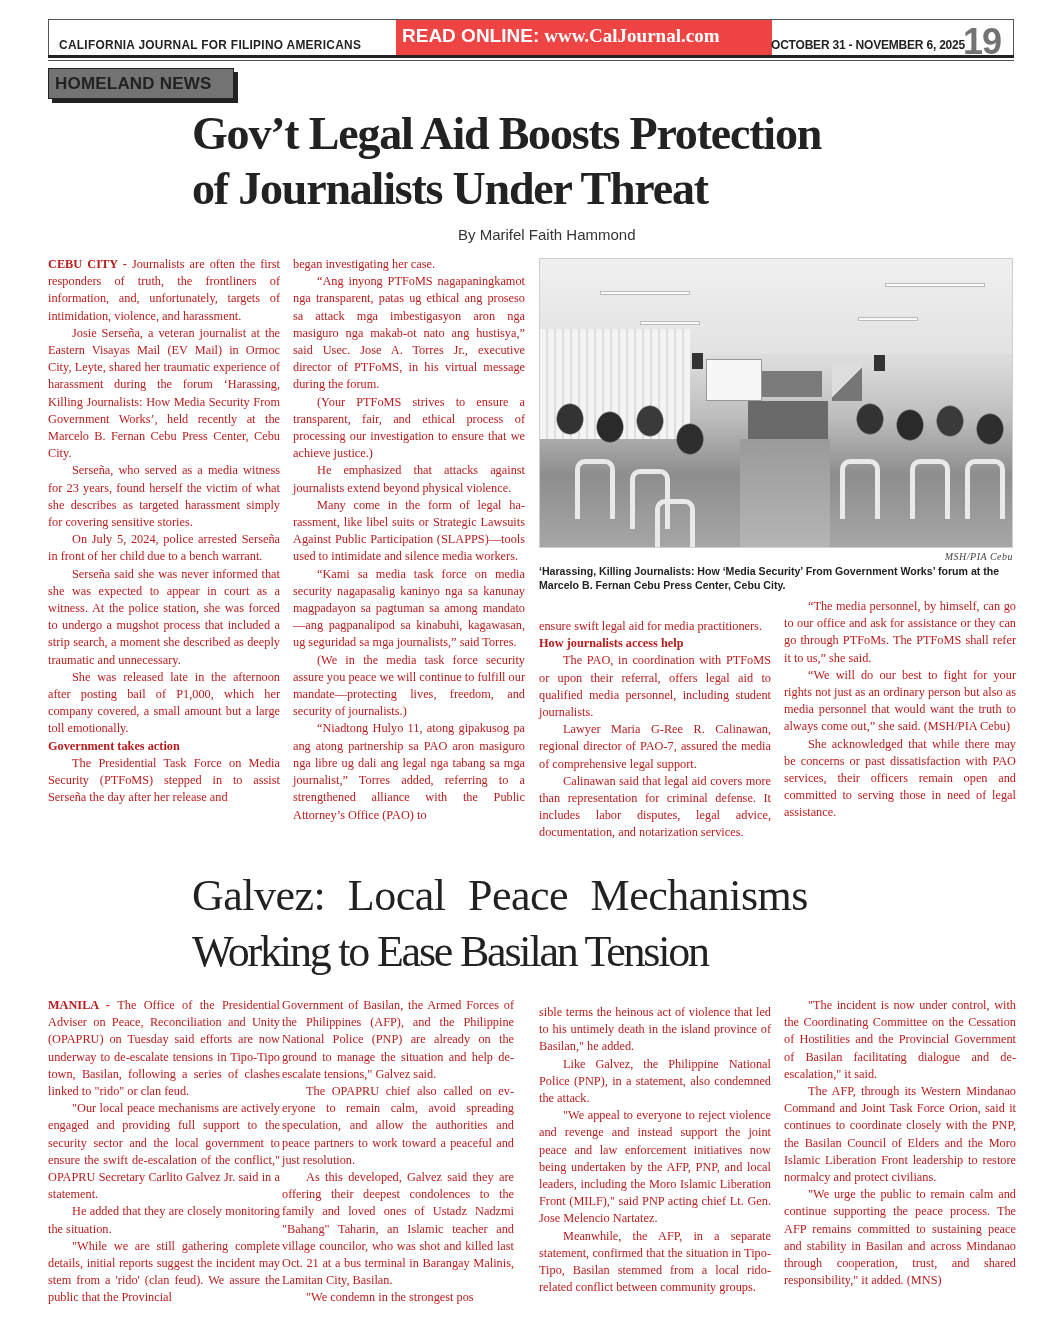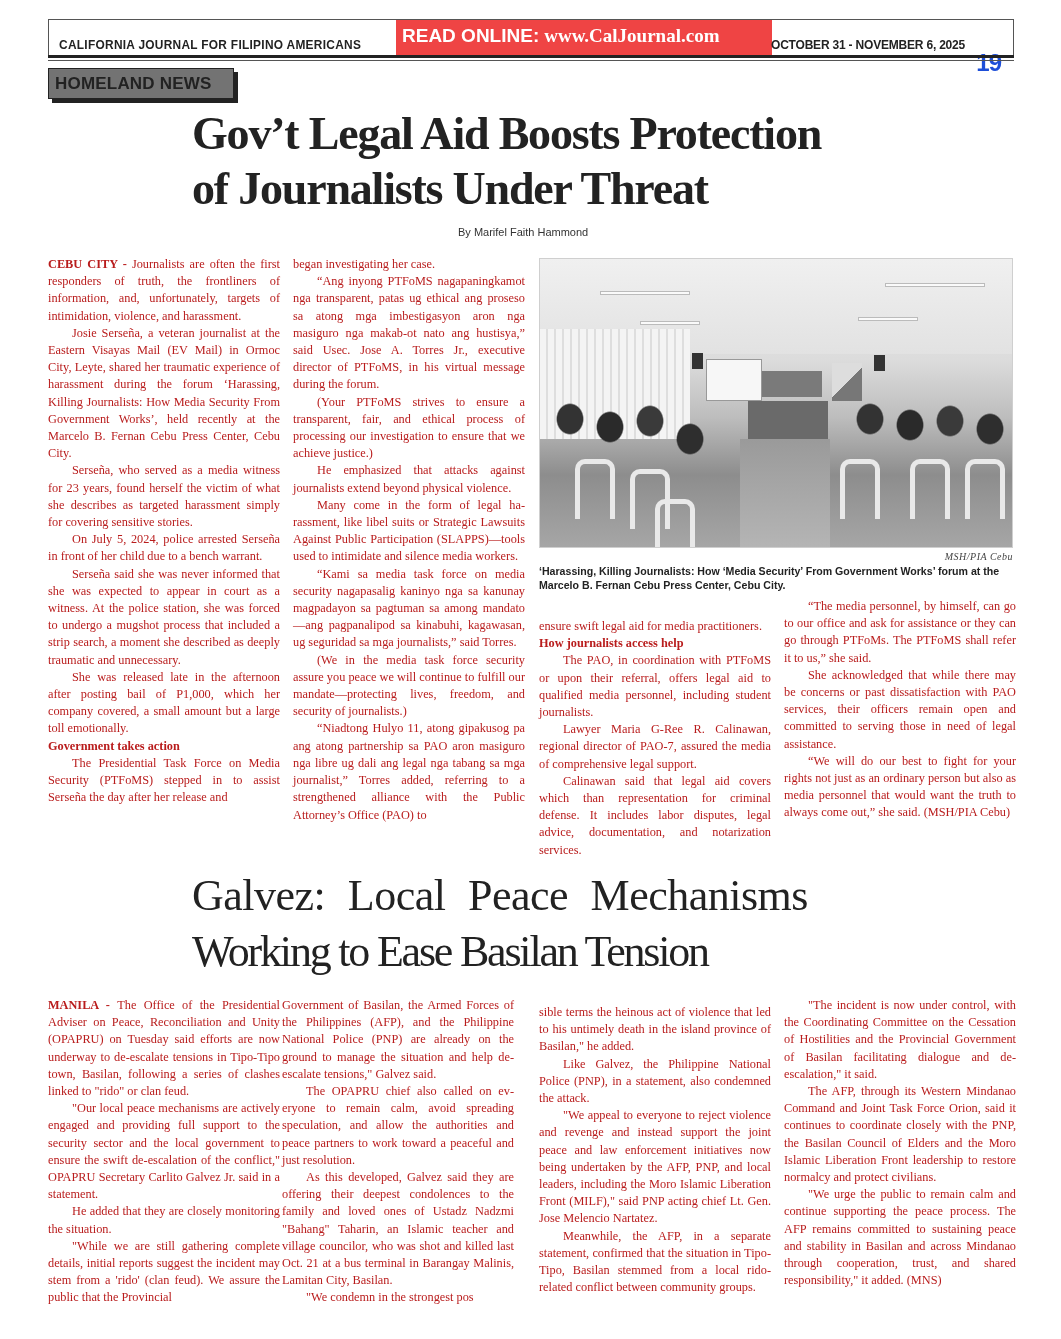--- a/index.html
+++ b/index.html
@@ -24,21 +24,21 @@
     .mast-center .lbl { font-family: "Liberation Sans", sans-serif; font-weight: bold; font-size: 19px; }
     .mast-center .url { font-family: "Liberation Serif", serif; font-weight: bold; font-size: 19px; }
     .mast-date {
       position: absolute; left: 722px; top: 18px;
       font-family: "Liberation Sans", sans-serif; font-weight: bold;
       font-size: 12px; color: #222; letter-spacing: -0.2px;
     }
     .mast-page {
       position: absolute; right: 12px; top: 1px;
       font-family: "Liberation Sans", sans-serif; font-weight: bold;
-      font-size: 24px; color: #1d4ed8; letter-spacing: -1px; margin-top: 28px;
+      font-size: 36px; color: #737373; letter-spacing: -1px;
     }
     .rule-thick { position: absolute; left: 48px; top: 55px; width: 966px; height: 3px; background: #222; }
     .rule-thin  { position: absolute; left: 48px; top: 60px; width: 966px; height: 1px; background: #555; }
 
     
     .section-tag {
       position: absolute; left: 48px; top: 68px; width: 186px; height: 31px;
       border: 1.5px solid #222; background: #737373;
       box-shadow: 4px 4px 0 #222;
       font-family: "Liberation Sans", sans-serif; font-weight: bold;
@@ -46,21 +46,21 @@
     }
 
     
     .headline1 {
       position: absolute; left: 192px; top: 106px; width: 720px;
       font-family: "Liberation Serif", serif; font-weight: bold;
       font-size: 46px; line-height: 55px; color: #222; letter-spacing: -1.2px;
     }
     .byline {
       position: absolute; left: 458px; top: 226px;
-      font-family: "Liberation Sans", sans-serif; font-size: 11px; color: #333;
+      font-family: "Liberation Sans", sans-serif; font-size: 15px; color: #333;
     }
     .headline2 {
       position: absolute; left: 192px; top: 868px; width: 720px;
       font-family: "Liberation Serif", serif; font-weight: normal;
       font-size: 44px; line-height: 56px; color: #222; letter-spacing: -1.2px;
     }
     .headline2 .l1 { word-spacing: 12px; letter-spacing: -0.5px; }
     .headline2 .l2 { letter-spacing: -2.2px; }
 
     
@@ -141,21 +141,21 @@
       <p><span>Josie Serseña, a veteran journalist at the Eastern Visayas Mail (EV Mail) in Ormoc City, Leyte, shared her traumatic experience of harassment during the fo­rum ‘Harassing, Killing Journalists: How Media Security From Government Works’, held recently at the Marcelo B. Fernan Cebu Press Center, Cebu City.</span></p>
       <p><span>Serseña, who served as a media wit­ness for 23 years, found herself the vic­tim of what she describes as targeted ha­rassment simply for covering sensitive stories.</span></p>
       <p><span>On July 5, 2024, police arrested Serseña in front of her child due to a bench warrant.</span></p>
       <p><span>Serseña said she  was never in­formed that she was expected to appear in court as a witness. At the police sta­tion, she was forced to undergo a mugshot process that included a strip search, a moment she described as deeply traumatic and unnecessary.</span></p>
       <p><span>She was released late in the after­noon after posting bail of P1,000, which her company covered,  a small amount but a large toll emotionally.</span></p>
       <p class="subhead">Government takes action</p>
       <p><span>The Presidential Task Force on Me­dia Security (PTFoMS) stepped in to as­sist Serseña the day after her release and</span></p>
     </div>
   <div class="col" style="left:293px; top:256px;">
       <p class="noindent"><span>began investigating her case.</span></p>
-      <p><span>“Ang inyong PTFoMS nagapaningka­mot nga transparent, patas ug ethical ang proseso sa atong mga imbestigasyon aron nga masiguro nga makab-ot nato ang hustisya,” said Usec. Jose A. Torres Jr., executive director of PTFoMS, in his vir­tual message during the forum.</span></p>
+      <p><span>“Ang inyong PTFoMS nagapaningka­mot nga transparent, patas ug ethical ang proseso sa attack mga imbestigasyon aron nga masiguro nga makab-ot nato ang hustisya,” said Usec. Jose A. Torres Jr., executive director of PTFoMS, in his vir­tual message during the forum.</span></p>
       <p><span>(Your PTFoMS strives to ensure a transparent, fair, and ethical process of processing our investigation to ensure that we achieve justice.)</span></p>
       <p><span>He emphasized that attacks against journalists extend beyond physical vio­lence.</span></p>
       <p><span>Many come in the form of legal ha­rassment, like libel suits or Strategic Law­suits Against Public Participation (SLAPPS)—tools used to intimidate and silence media workers.</span></p>
       <p><span>“Kami sa media task force on media security nagapasalig kaninyo nga sa kanunay magpadayon sa pagtuman sa among mandato—ang pagpanalipod sa kinabuhi, kagawasan, ug seguridad sa mga journalists,” said Torres.</span></p>
       <p><span>(We in the media task force security assure you peace we will continue to fulfill our mandate—protecting lives, freedom, and security of journalists.)</span></p>
       <p><span>“Niadtong Hulyo 11, atong gipakusog pa ang atong partnership sa PAO aron masiguro nga libre ug dali ang legal nga tabang sa mga journalist,” Torres added, referring to a strengthened alliance with the Public Attorney’s Office (PAO) to</span></p>
     </div>
 
   <figure>
     <div class="photo" title="Forum audience seated in plastic chairs facing a panel table and projection screen">
@@ -182,26 +182,26 @@
     </div>
     <div class="photo-credit">MSH/PIA Cebu</div>
     <figcaption class="photo-caption">‘Harassing, Killing Journalists: How ‘Media Security’ From Government Works’ forum at the Marcelo B. Fernan Cebu Press Center, Cebu City.</figcaption>
   </figure>
 
   <div class="col" style="left:539px; top:598px;margin-top:20px;">
       <p class="noindent"><span>ensure swift legal aid for media practitio­ners.</span></p>
       <p class="subhead">How journalists access help</p>
       <p><span>The PAO, in coordination with PTFoMS or upon their referral, offers legal aid to qualified media personnel, in­cluding student journalists.</span></p>
       <p><span>Lawyer Maria G-Ree R. Calinawan, regional director of PAO-7, assured the media of comprehensive legal support.</span></p>
-      <p><span>Calinawan said that legal aid covers which than representation for criminal defense. It includes labor disputes, legal advice, documentation, and notarization services.</span></p>
+      <p><span>Calinawan said that legal aid covers more than representation for criminal defense. It includes labor disputes, legal advice, documentation, and notarization services.</span></p>
     </div>
   <div class="col" style="left:784px; top:598px;">
       <p><span>“The media personnel, by himself, can go to our office and ask for assis­tance or they can go through PTFoMs. The PTFoMS shall refer it to us,” she said.</span></p>
+      <p><span>“We will do our best to fight for your rights not just as an ordinary person but also as media personnel that would want the truth to always come out,” she said. (MSH/PIA Cebu)</span></p>
       <p><span>She acknowledged that while there may be concerns or past dissatisfaction with PAO services, their officers remain open and committed to serving those in need of legal assistance.</span></p>
-      <p><span>“We will do our best to fight for your rights not just as an ordinary person but also as media personnel that would want the truth to always come out,” she said. (MSH/PIA Cebu)</span></p>
     </div>
 </article>
 
 <article>
   <h1 class="headline2">
     <div class="l1">Galvez: Local Peace Mechanisms</div>
     <div class="l2">Working to Ease Basilan Tension</div>
   </h1>
 
   <div class="col" style="left:48px; top:997px;">

